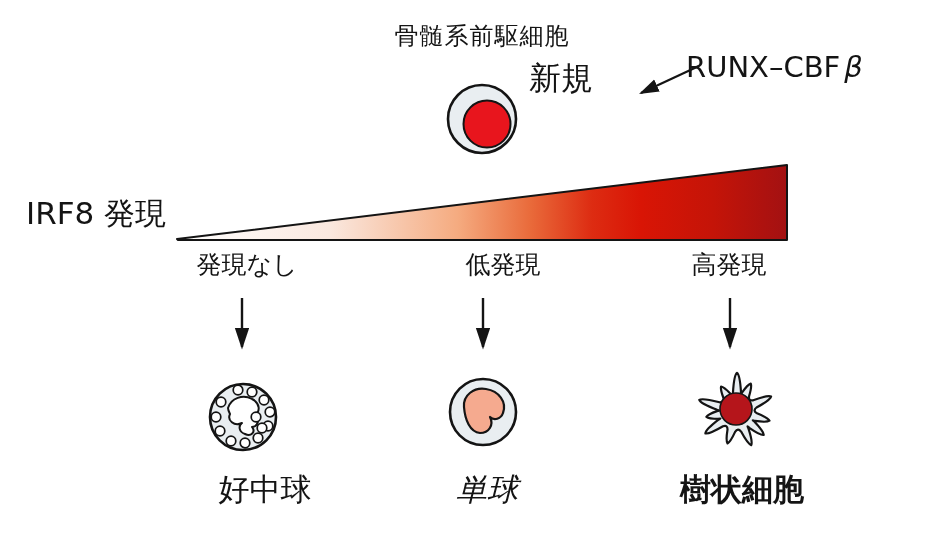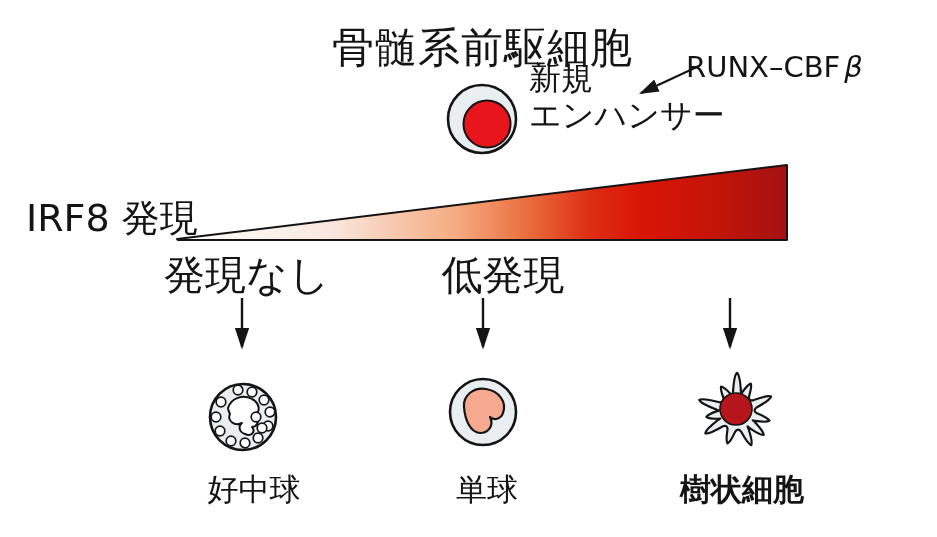--- a/index.html
+++ b/index.html
@@ -6,32 +6,32 @@
   .canvas{
     position:relative;
     width:937px;height:537px;
     background:#ffffff;
     font-family:"DejaVu Sans","Liberation Sans",sans-serif;
     color:#141414;
     overflow:hidden;
   }
   .art{position:absolute;left:0;top:0;}
   .txt{position:absolute;white-space:nowrap;}
-  .title{top:20px;left:332px;width:300px;text-align:center;font-size:42px;letter-spacing:1px;}
+  .title{top:20px;left:332px;width:300px;text-align:center;font-size:24px;letter-spacing:1px;}
   .enhancer{top:60px;left:529px;font-size:32px;line-height:37px;}
   .runx{top:50px;left:686px;font-size:29px;}
   .runx .beta{font-style:italic;margin-left:4px;}
-  .irf8{top:193px;left:26px;font-size:38px;}
-  .lvl{top:248px;width:200px;text-align:center;font-size:41px;}
+  .irf8{top:193px;left:26px;font-size:31px;}
+  .lvl{top:248px;width:200px;text-align:center;font-size:25px;}
   .lvl-0{left:147px;}
   .lvl-1{left:403px;}
   .lvl-2{left:629px;}
   .cellname{top:469px;width:200px;text-align:center;font-size:31px;}
-  .cn-0{left:154px;}
-  .cn-1{left:387px;}
+  .cn-0{left:165px;}
+  .cn-1{left:387px;font-style:italic;}
   .cn-2{left:642px;font-weight:bold;}
 </style>
 </head>
 <body>
 
 <div class="canvas">
 
   <svg class="art" width="937" height="537" viewBox="0 0 937 537">
     <defs>
       <linearGradient id="wedgeGrad" gradientUnits="userSpaceOnUse" x1="177" y1="0" x2="787" y2="0">
@@ -92,27 +92,27 @@
     <g transform="translate(737,412)">
       <path d="M-4.0 -19.6 Q-3.0 -37.1 0.0 -39.2 Q3.0 -37.1 4.0 -19.6 Q3.5 -15.2 5.0 -19.4 L5.0 -19.4 Q10.7 -27.5 13.8 -28.4 Q15.0 -25.5 12.1 -15.9 Q11.2 -10.9 16.2 -11.7 L16.2 -11.7 Q31.0 -17.2 34.1 -15.5 Q33.4 -12.0 19.5 -4.5 Q15.5 -1.3 20.0 1.3 L20.0 1.3 Q31.1 5.7 32.5 8.7 Q29.8 10.6 17.9 8.9 Q13.8 7.3 17.5 9.7 L17.5 9.7 Q26.8 19.5 26.7 22.9 Q23.4 23.5 12.3 15.8 Q9.2 12.6 11.4 16.4 L11.4 16.4 Q15.9 30.1 14.2 33.1 Q10.9 32.2 4.1 19.6 Q0.9 15.6 -1.9 19.9 L-1.9 19.9 Q-6.6 30.1 -9.5 31.4 Q-11.3 28.7 -9.5 17.6 Q-9.3 12.6 -14.0 14.3 L-14.0 14.3 Q-28.3 22.6 -31.6 21.4 Q-31.5 17.8 -18.5 7.7 Q-14.5 5.7 -18.8 6.9 L-18.8 6.9 Q-28.2 6.7 -30.6 4.8 Q-28.9 2.2 -20.0 -0.9 Q-15.6 -1.2 -19.9 -2.2 L-19.9 -2.2 Q-36.6 -8.5 -37.7 -12.1 Q-34.8 -14.3 -17.5 -9.7 Q-12.3 -9.6 -13.7 -14.5 L-13.7 -14.5 Q-16.7 -22.6 -15.9 -25.5 Q-12.9 -24.9 -7.0 -18.7 Q-4.3 -15.0 -4.0 -19.6 Z" stroke="#141414" stroke-width="2.2" stroke-linejoin="round" fill="#e9eef1"></path>
       <circle cx="-1" cy="-3" r="16" stroke="#141414" stroke-width="1.6" fill="#b5151b"></circle>
     </g>
   </svg>
 
   <div class="txt title">骨髄系前駆細胞</div>
 
   <div class="txt enhancer">
     <div>新規</div>
-    <div>エンハンサー</div>
   </div>
 
   <div class="txt runx"><span>RUNX–CBF</span><span class="beta">β</span></div>
 
   <div class="txt irf8">IRF8 発現</div>
 
   <div class="txt lvl lvl-0">発現なし</div>
   <div class="txt lvl lvl-1">低発現</div>
+  <div class="txt lvl lvl-2">高発現</div>
 
   <div class="txt cellname cn-0">好中球</div>
   <div class="txt cellname cn-1">単球</div>
   <div class="txt cellname cn-2">樹状細胞</div>
 
 </div>
 
 </body></html>

